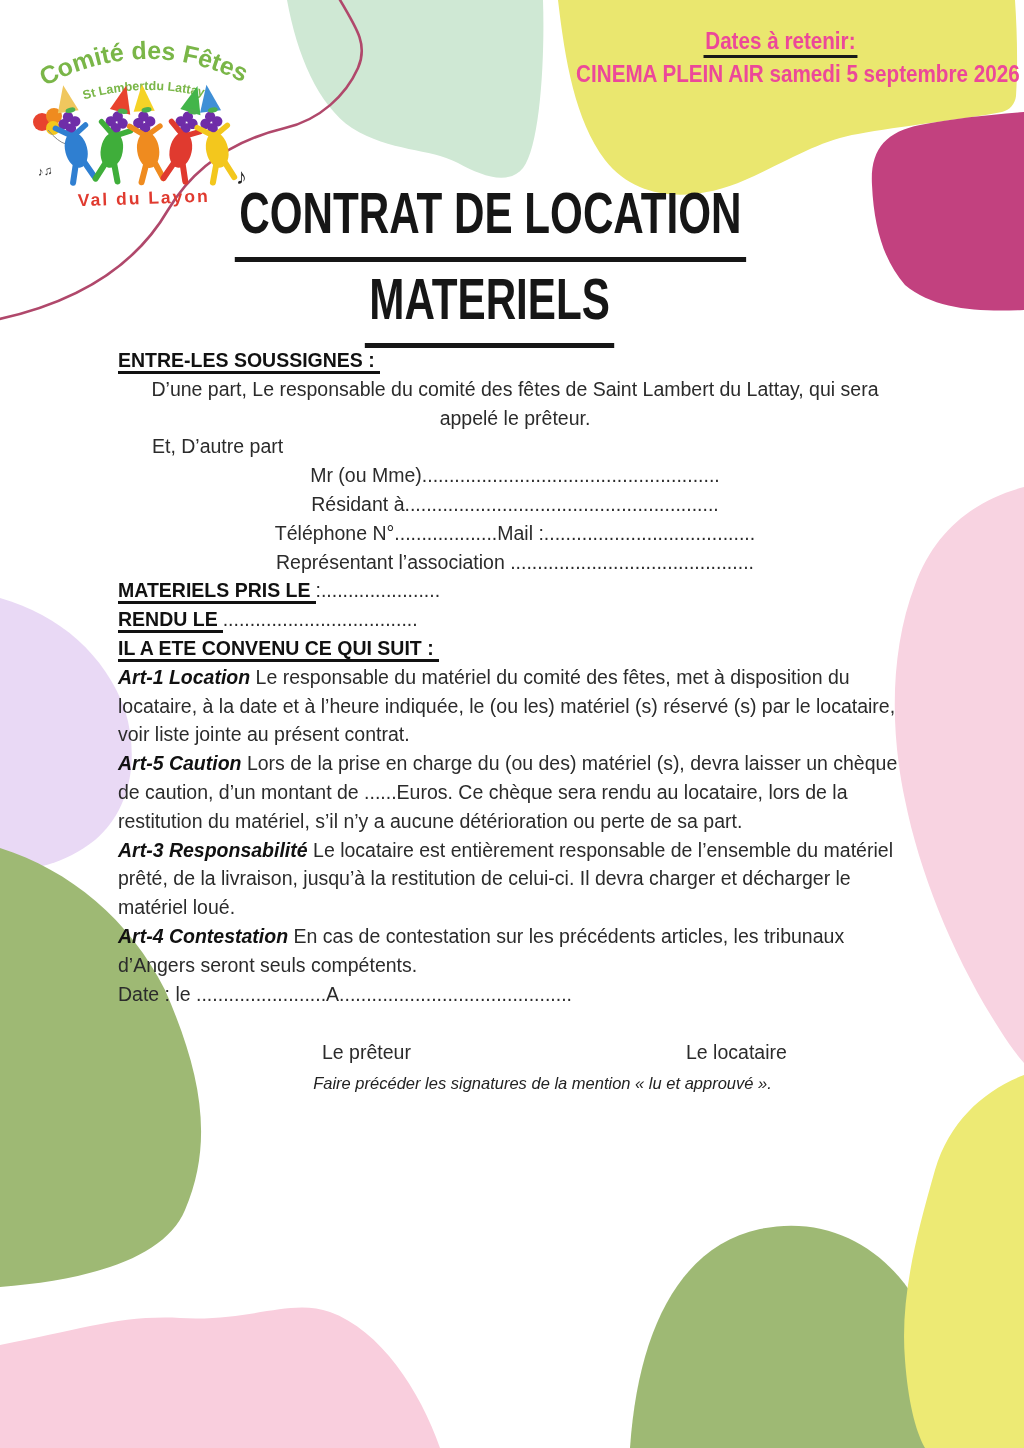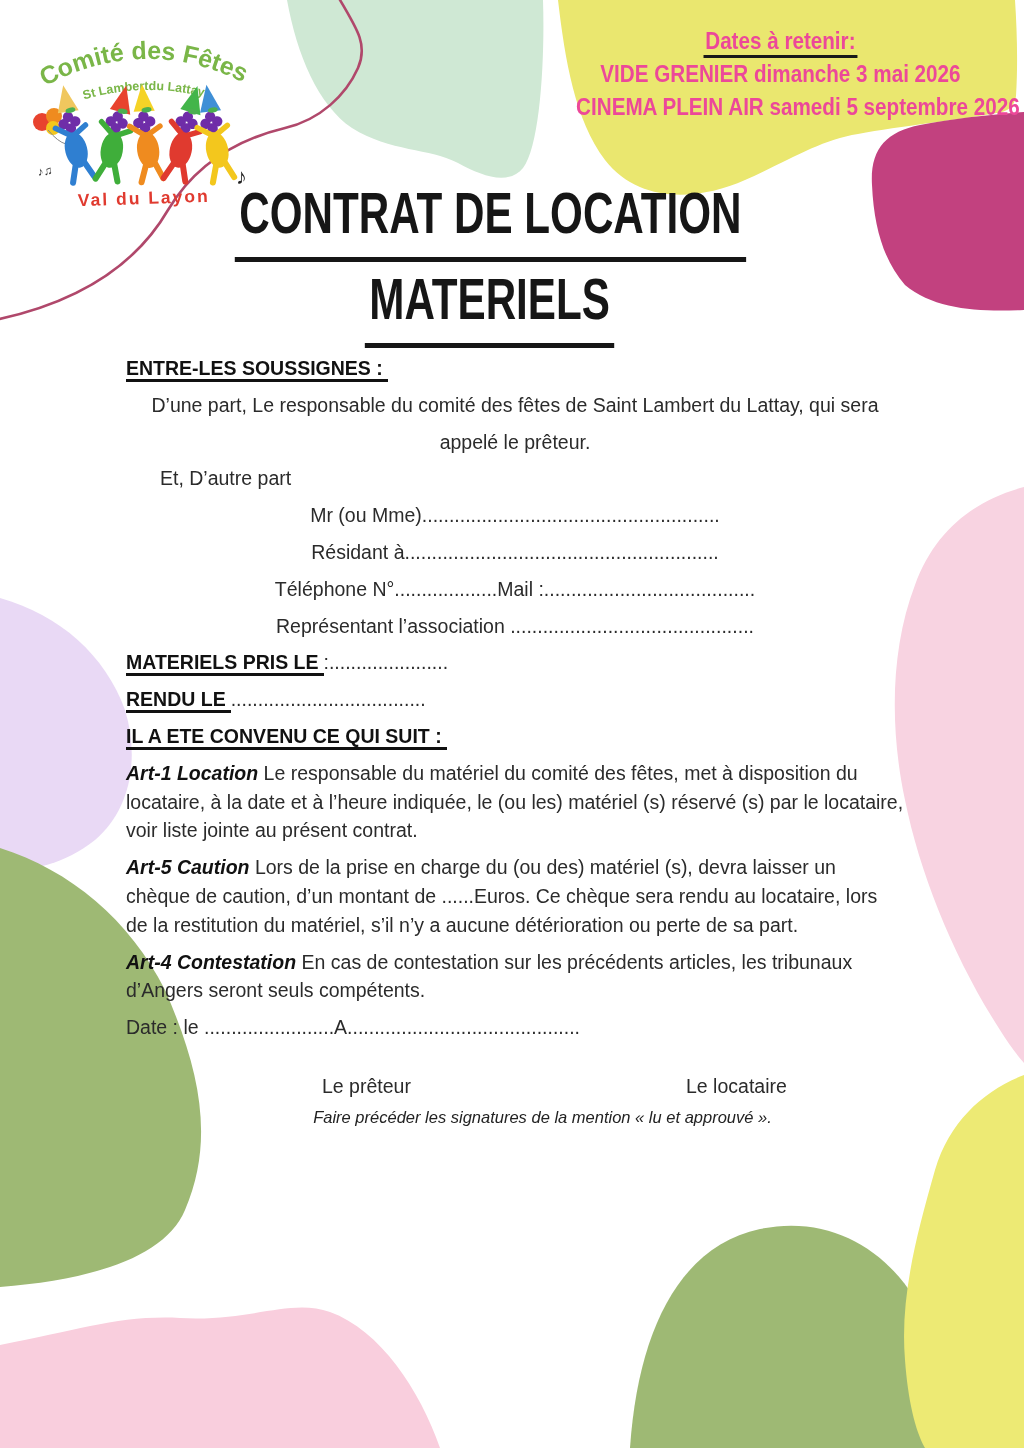--- a/index.html
+++ b/index.html
@@ -26,21 +26,21 @@
   .ind{padding-left:34px;}
   .gap27{margin-top:27px;}
   .gap30{margin-top:30px;}
   .gap55{margin-top:55px;}
   .artlabel{font-weight:700;font-style:italic;color:#111;}
   .sig{position:relative;height:29px;margin-top:30px;}
   .sig span{position:absolute;top:0;}
   .sig .s1{left:204px;}
   .sig .s2{left:568px;}
   .note{font-style:italic;font-size:16.5px;text-align:center;padding-left:55px;margin-top:2px;color:#222;}
-  .p{margin:8px;}
+  .p{margin:0;}
 </style>
 </head>
 <body>
 
 <div class="page">
 
   <svg class="blobs" viewBox="0 0 1024 1448" xmlns="http://www.w3.org/2000/svg" aria-hidden="true">
     <path d="M287,0 C297,55 318,105 352,128 C390,152 430,148 458,163 C482,176 508,186 523,168 C540,146 545,60 543,0 Z" fill="#cfe8d4"></path>
     <path d="M558,0 C565,60 575,120 605,160 C640,205 700,200 745,180 C790,160 820,140 858,134 C900,126 960,120 1002,112 C1010,110 1015,104 1016,96 C1018,65 1017,30 1015,0 Z" fill="#eae76f"></path>
     <path d="M1024,112 C990,115 955,118 920,125 C885,132 870,150 872,185 C874,230 885,262 905,285 C935,310 980,312 1024,310 Z" fill="#c2417f"></path>
@@ -139,21 +139,20 @@
           <line x1="5" y1="140" x2="11" y2="156" stroke="#f3c71d" stroke-width="6" stroke-linecap="round"></line>
         </g>
       </g>
     <text x="14" y="152" font-size="12" fill="#333" transform="rotate(-8 14 152)">♪♫</text>
     <text x="212" y="160" font-size="22" fill="#222">♪</text>
     <text x="120" y="180" text-anchor="middle" font-size="17.5" font-weight="bold" letter-spacing="2" font-family="Liberation Sans, sans-serif" transform="rotate(-2 120 180)" fill="#e03a2f">Val du Layon</text>
   </svg>
 
   <div class="banner">
     <div><span class="cond"><span class="ul">Dates à retenir:</span></span></div>
-    <div><span class="cond">VIDE GRENIER dimanche 3 mai 2026</span></div>
     <div><span class="cond">CINEMA PLEIN AIR samedi 5 septembre 2026</span></div>
   </div>
 
   <div class="title">
     <div><span class="line">CONTRAT DE LOCATION</span></div>
     <div><span class="line">MATERIELS</span></div>
   </div>
 
   <div class="doc">
     <div class="p"><span class="hul">ENTRE-LES SOUSSIGNES :</span></div>
@@ -168,20 +167,21 @@
       <span class="hul">MATERIELS PRIS LE</span><span>:......................</span>
     </div>
     <div class="p">
       <span class="hul">RENDU LE</span><span>....................................</span>
     </div>
 
     <div class="p gap27"><span class="hul">IL A ETE CONVENU CE QUI SUIT :</span></div>
 
     <p class="p gap30"><span class="artlabel">Art-1 Location</span><span> Le responsable du matériel du comité des fêtes, met à disposition du locataire, à la date et à l’heure indiquée, le (ou les) matériel (s) réservé (s) par le locataire, voir liste jointe au présent contrat.</span></p>
     <p class="p"><span class="artlabel">Art-5 Caution</span><span> Lors de la prise en charge du (ou des) matériel (s), devra laisser un chèque de caution, d’un montant de ......Euros. Ce chèque sera rendu au locataire, lors de la restitution du matériel, s’il n’y a aucune détérioration ou perte de sa part.</span></p>
+    <p class="p"><span class="artlabel">Art-3 Responsabilité</span><span> Le locataire est entièrement responsable de l’ensemble du matériel prêté, de la livraison, jusqu’à la restitution de celui-ci. Il devra charger et décharger le matériel loué.</span></p>
     <p class="p"><span class="artlabel">Art-4 Contestation</span><span> En cas de contestation sur les précédents articles, les tribunaux d’Angers seront seuls compétents.</span></p>
 
     <div class="p gap55">Date : le ........................A...........................................</div>
 
     <div class="sig">
       <span class="s1">Le prêteur</span>
       <span class="s2">Le locataire</span>
     </div>
     <div class="note">Faire précéder les signatures de la mention « lu et approuvé ».</div>
   </div>

